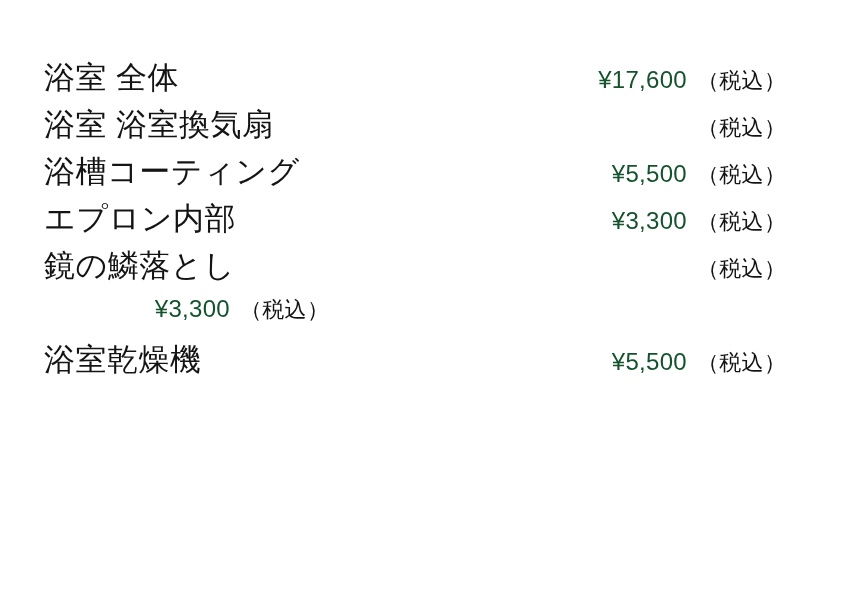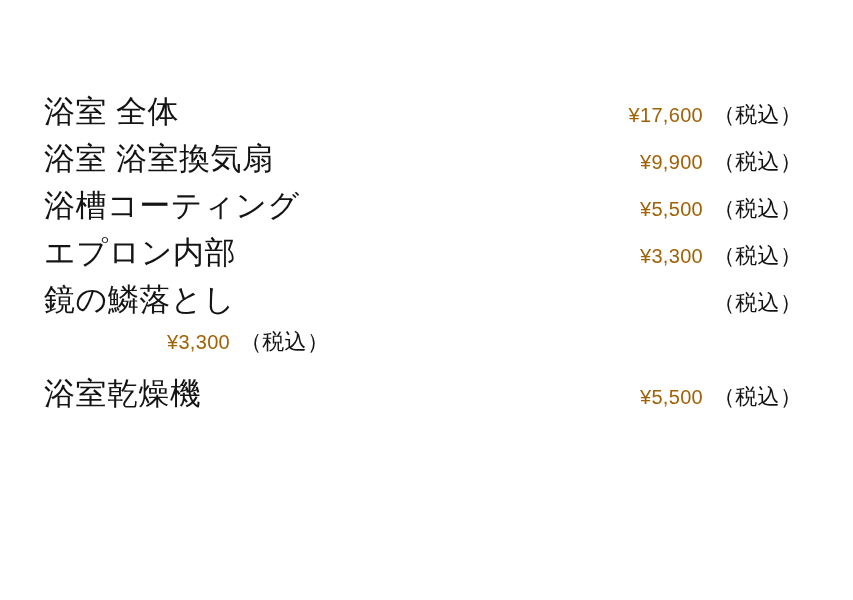--- a/index.html
+++ b/index.html
@@ -11,49 +11,48 @@
     height: 600px;
     background: #ffffff;
     font-family: "Liberation Sans", "DejaVu Sans", sans-serif;
     color: #1a1a1a;
     overflow: hidden;
   }
   .price-sheet {
     width: 853px;
     height: 431px;
     box-sizing: border-box;
-    padding: 62px 28px 40px 44px;
+    padding: 62px 44px 40px 44px;
     display: flex;
     flex-direction: column;
     justify-content: flex-start;
-    margin-top: 34px;
   }
   .price-row {
     display: flex;
     align-items: baseline;
     justify-content: space-between;
     height: 66px;
   }
   .service-name {
     font-size: 31px;
     line-height: 1;
     letter-spacing: 0.5px;
     white-space: nowrap;
     color: #141414;
   }
   .price-group {
     display: flex;
     align-items: baseline;
     white-space: nowrap;
   }
   .amount {
-    font-size: 20px;
+    font-size: 24px;
     line-height: 1;
     letter-spacing: 0.3px;
-    color: #a16207;
+    color: #14532d;
     text-align: right;
     min-width: 186px;
     display: inline-block;
   }
   .tax-note {
     font-size: 22px;
     line-height: 1;
     letter-spacing: 0.3px;
     color: #141414;
     margin-left: 10px;
@@ -71,21 +70,20 @@
     <span class="service-name">浴室 全体</span>
     <span class="price-group">
       <span class="amount">¥17,600</span>
       <span class="tax-note">（税込）</span>
     </span>
   </div>
 
   <div class="price-row">
     <span class="service-name">浴室 浴室換気扇</span>
     <span class="price-group">
-      <span class="amount">¥9,900</span>
       <span class="tax-note">（税込）</span>
     </span>
   </div>
 
   <div class="price-row">
     <span class="service-name">浴槽コーティング</span>
     <span class="price-group">
       <span class="amount">¥5,500</span>
       <span class="tax-note">（税込）</span>
     </span>

